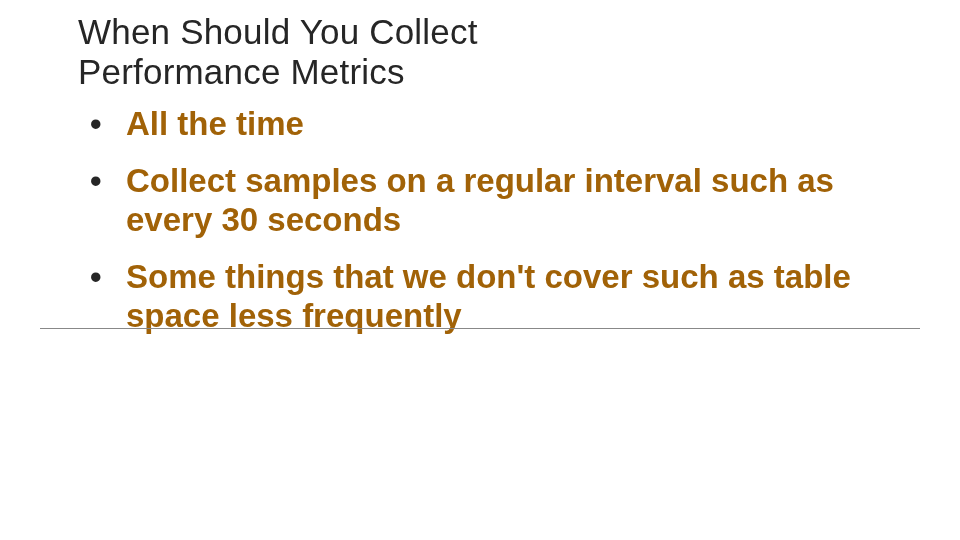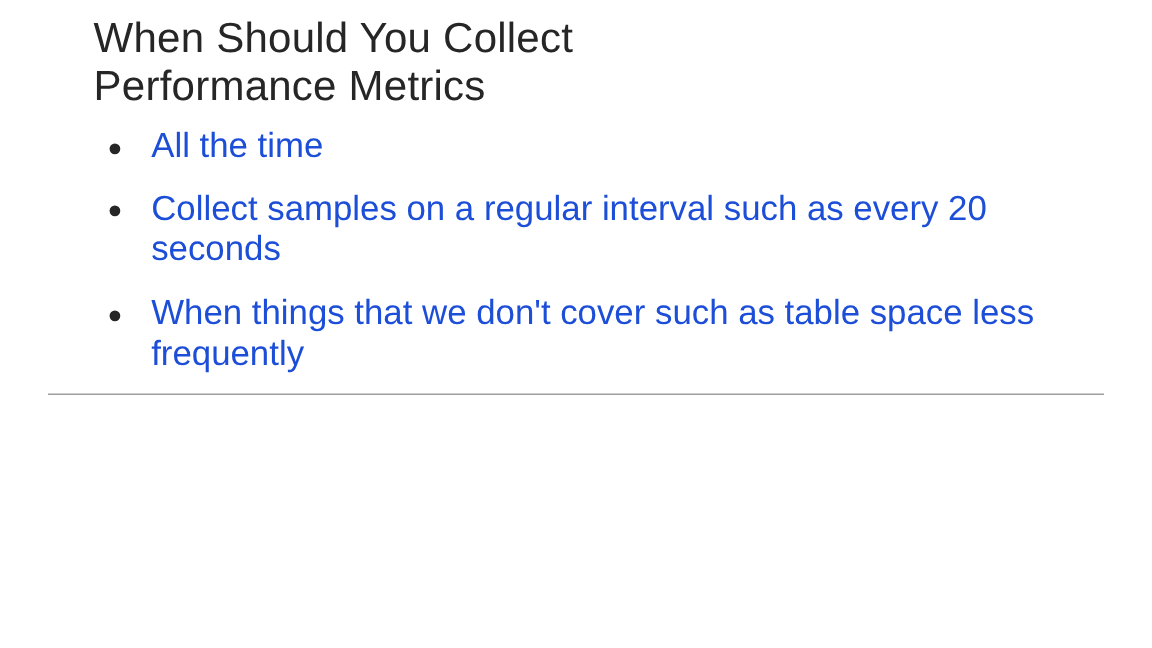--- a/index.html
+++ b/index.html
@@ -42,24 +42,24 @@
     left: 78px;
     top: 105px;
     width: 820px;
     list-style: none;
     margin: 0;
     padding: 0;
   }
   .bullets li {
     position: relative;
     padding-left: 48px;
-    font-size: 29px;
+    font-size: 33px;
     line-height: 1.18;
-    font-weight: 400;
-    color: #1d4ed8;
+    font-weight: 700;
+    color: #a16207;
     margin-bottom: 18px;
   }
   .bullets li::before {
     content: "•";
     position: absolute;
     left: 12px;
     top: 0;
     font-size: 33px;
     color: #262626;
   }
@@ -75,19 +75,19 @@
 </head>
 <body>
 
 <div class="slide">
 
   <div class="title">When Should You Collect Performance Metrics</div>
 
 
   <ul class="bullets">
     <li>All the time</li>
-    <li>Collect samples on a regular interval such as every 20 seconds</li>
-    <li>When things that we don't cover such as table space less frequently</li>
+    <li>Collect samples on a regular interval such as every 30 seconds</li>
+    <li>Some things that we don't cover such as table space less frequently</li>
   </ul>
 
   <div class="footer-rule"></div>
 
 </div>
 
 </body></html>

